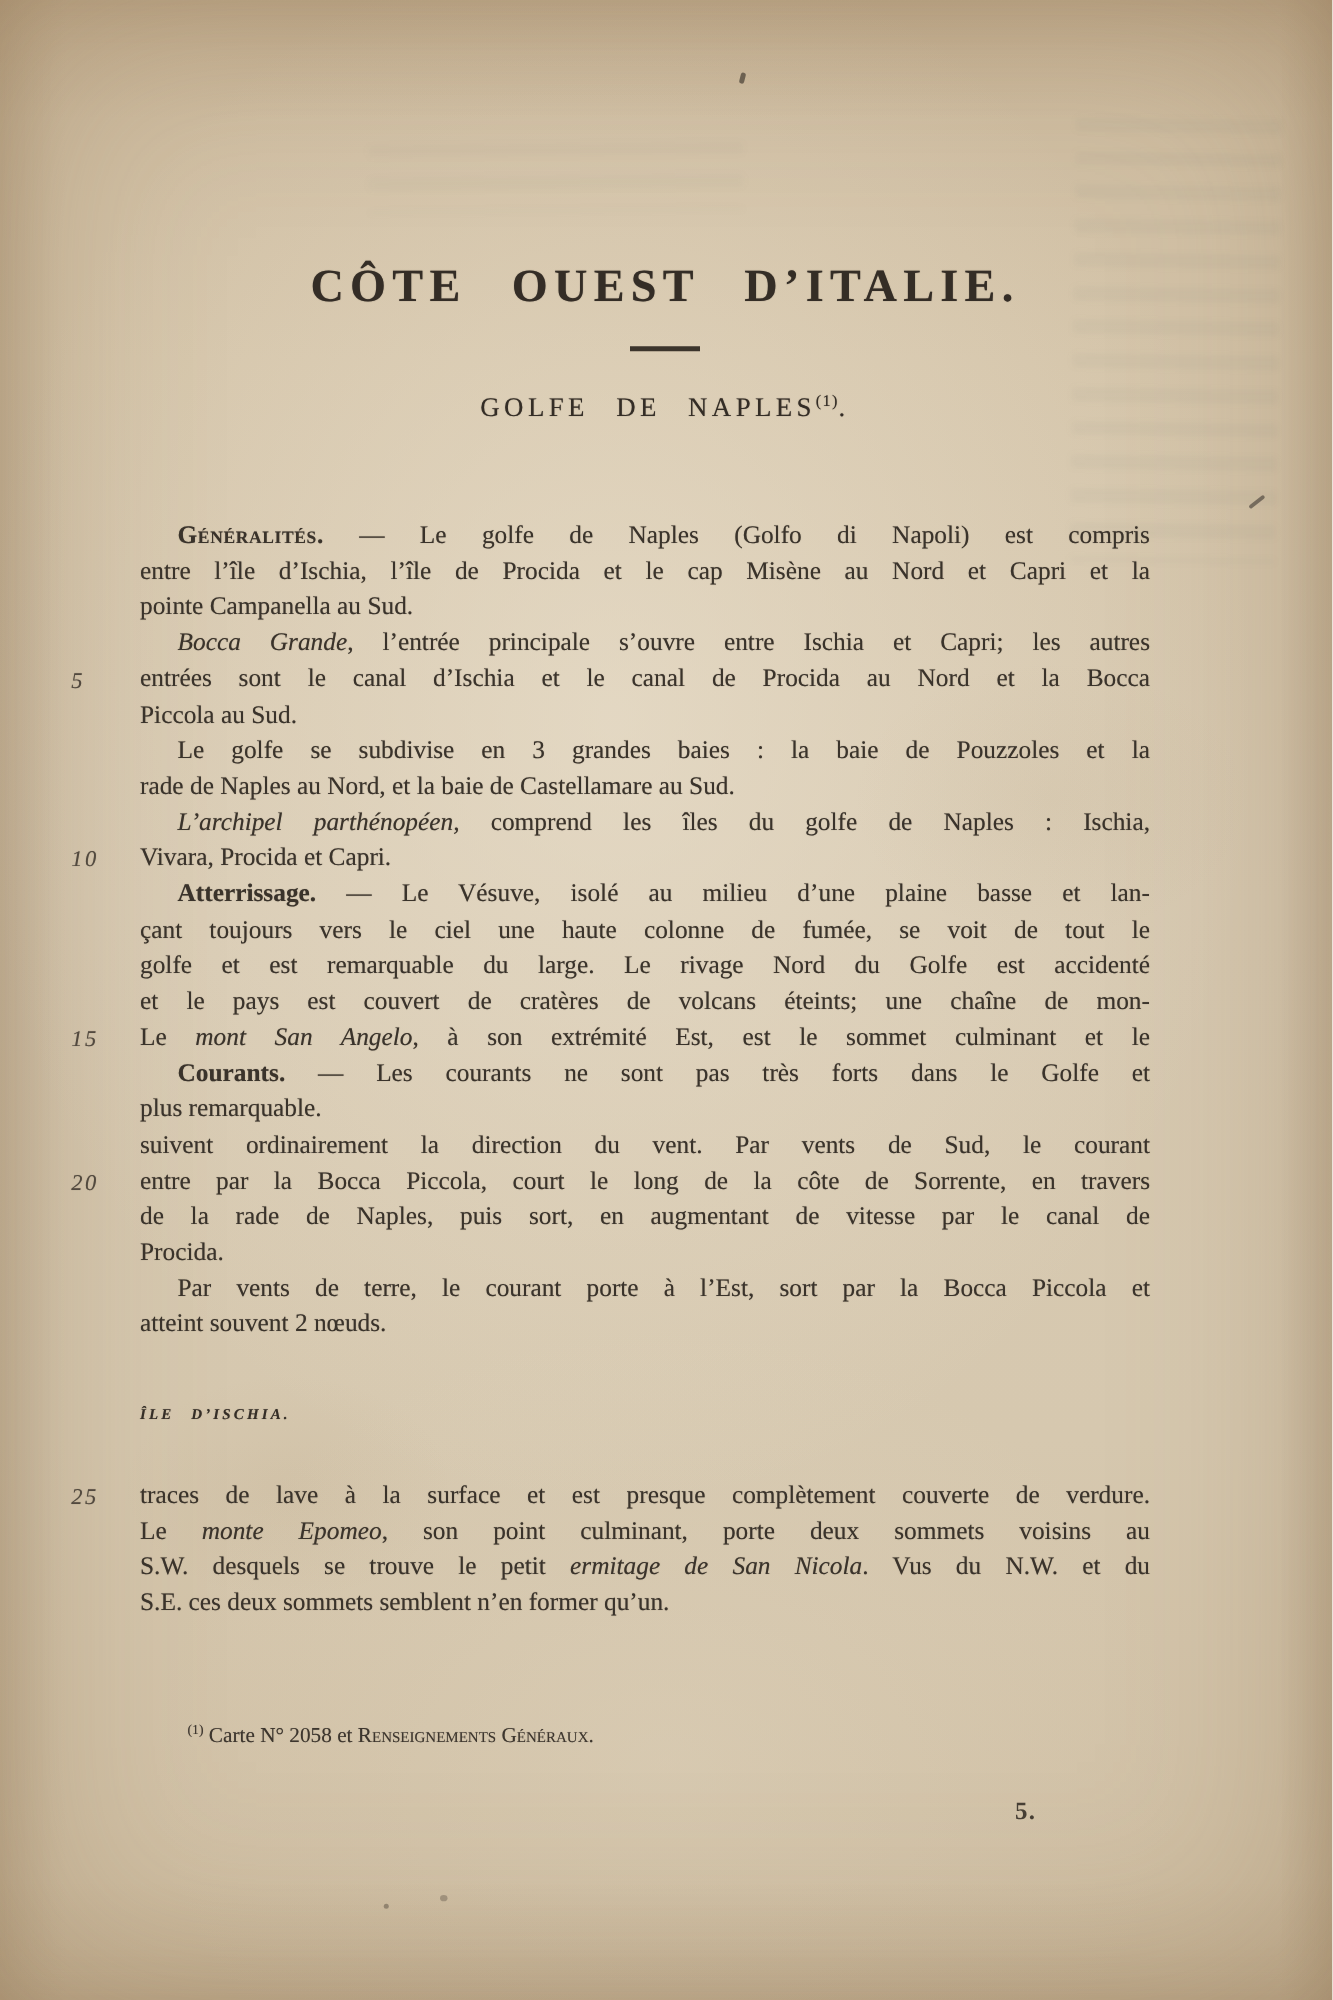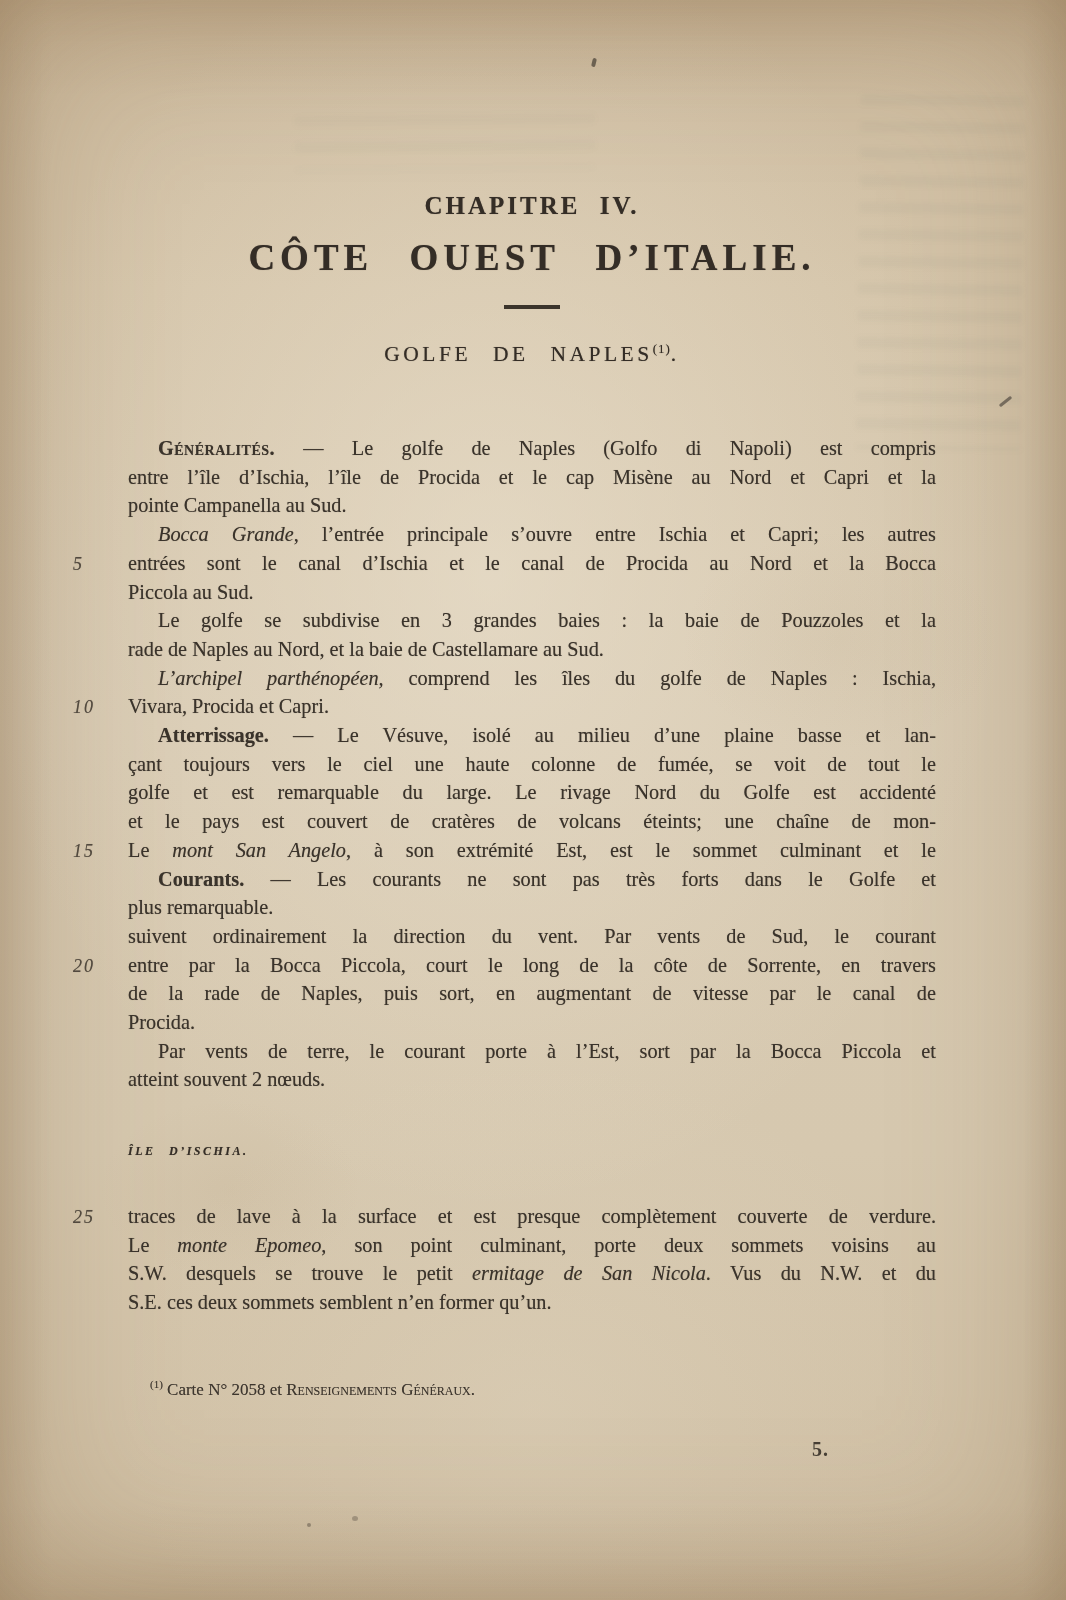--- a/index.html
+++ b/index.html
@@ -46,23 +46,23 @@
            transform: rotate(-38deg); opacity: 0.65; border-radius: 2px; }
 
   .header { position: absolute; left: 128px; top: 192px; width: 808px; text-align: center; color: #342d26;
             text-shadow: 0 0 0.8px rgba(52,45,38,0.55); }
   .chapter  { font-size: 25px; font-weight: bold; letter-spacing: 3px; word-spacing: 10px; }
   .title    { font-size: 37px; font-weight: bold; letter-spacing: 5px; word-spacing: 22px; margin-top: 16px; }
   .rule     { width: 56px; height: 3.5px; background: #3c352c; margin: 26px auto 0; }
   .section-h { font-size: 21.5px; font-weight: normal; letter-spacing: 3.5px; word-spacing: 13px; margin-top: 32px; }
   .section-h sup { font-size: 13px; letter-spacing: 1px; }
 
-  .text-block { position: absolute; left: 128px; top: 414px; width: 808px;
+  .text-block { position: absolute; left: 112px; top: 414px; width: 808px;
                 font-size: 20.3px; line-height: 28.7px; color: #3a332b;
-                text-shadow: 0 0 0.7px rgba(58,50,40,0.5); margin-top: 20px; }
+                text-shadow: 0 0 0.7px rgba(58,50,40,0.5); }
   .line { position: relative; text-align: justify; text-align-last: justify; }
   .line.end { text-align-last: left; }
   .line.indent { text-indent: 30px; }
   .mnum { position: absolute; left: -55px; top: 1px; width: 42px; text-align: right;
           font-style: italic; font-size: 18px; color: #453d34; opacity: 0.9; text-indent: 0;
           letter-spacing: 2px; }
   .seg-i  { font-style: italic; }
   .seg-b  { font-weight: bold; }
   .seg-sc { font-weight: bold; font-variant: small-caps; letter-spacing: 0.5px; }
 
@@ -83,21 +83,20 @@
 <div class="page">
   <div class="vignette"></div>
   <div class="ghost ghost-right"></div>
   <div class="ghost ghost-topleft"></div>
   <div class="speck speck-1"></div>
   <div class="speck speck-2"></div>
   <div class="speck speck-3"></div>
   <div class="slash"></div>
 
   <div class="header">
-    <div class="chapter">CHAPITRE IV.</div>
     <div class="title">CÔTE OUEST D’ITALIE.</div>
     <div class="rule"></div>
     <div class="section-h"><span>GOLFE DE NAPLES</span><sup>(1)</sup><span>.</span></div>
   </div>
 
   <div class="text-block">
     <div id="golfe-body">
         <div class="line indent"><span class="seg-sc">Généralités.</span><span> — Le golfe de Naples (Golfo di Napoli) est compris</span></div>
         <div class="line"><span>entre l’île d’Ischia, l’île de Procida et le cap Misène au Nord et Capri et la</span></div>
         <div class="line end"><span>pointe Campanella au Sud.</span></div>

